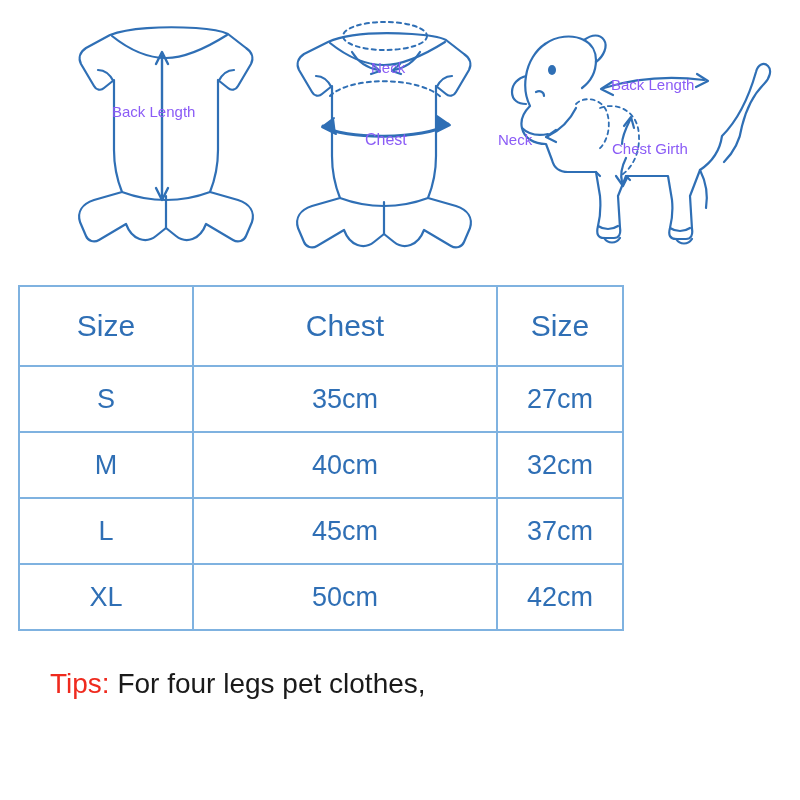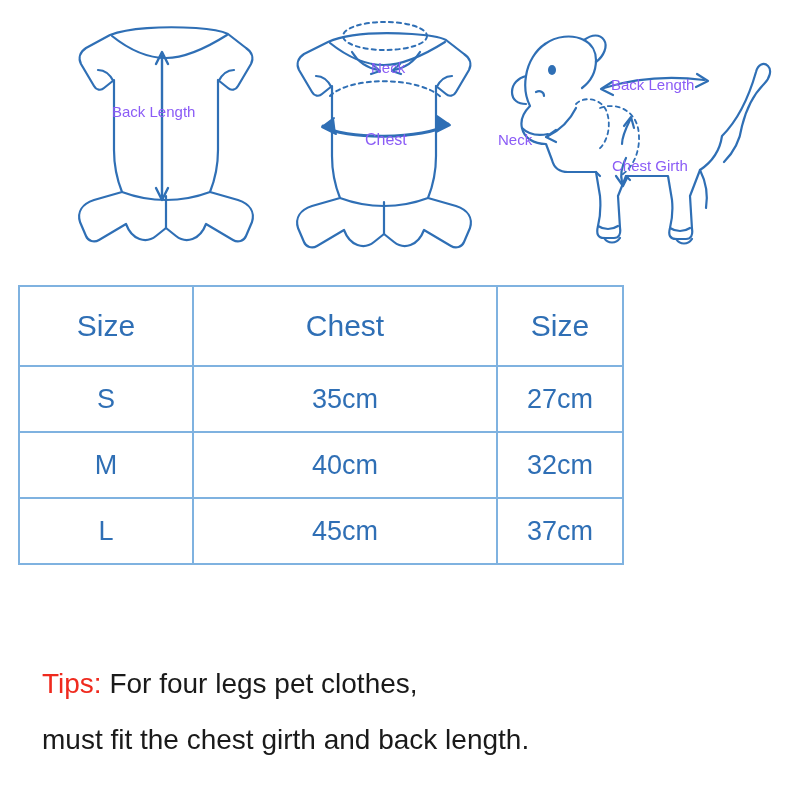--- a/index.html
+++ b/index.html
@@ -34,21 +34,21 @@
     font-family: "Liberation Sans", sans-serif;
     color: #8b5cf6;
     white-space: nowrap;
     font-weight: 400;
   }
   .anno-back-left   { left: 112px; top: 103px; font-size: 15px; }
   .anno-neck-mid    { left: 371px; top: 59px;  font-size: 15px; }
   .anno-chest-mid   { left: 365px; top: 131px; font-size: 16px; }
   .anno-back-right  { left: 611px; top: 76px;  font-size: 15px; }
   .anno-neck-right  { left: 498px; top: 131px; font-size: 15px; }
-  .anno-girth-right { left: 612px; top: 140px; font-size: 15px; margin-top: 17px; }
+  .anno-girth-right { left: 612px; top: 140px; font-size: 15px; }
 
   
   .table-wrap {
     position: absolute;
     left: 18px;
     top: 285px;
     width: 764px;
   }
   table.size-table {
     border-collapse: collapse;
@@ -76,21 +76,21 @@
     width: 170px;
   }
   table.size-table th.col-chest,
   table.size-table td.col-chest {
     width: 300px;
   }
 
   
   .tips {
     position: absolute;
-    left: 42px;
+    left: 50px;
     top: 662px;
     width: 740px;
   }
   .tips-line1 {
     font-size: 28px;
     color: #1a1a1a;
     line-height: 44px;
     font-family: "Liberation Sans", sans-serif;
   }
   .tips-label {
@@ -259,22 +259,26 @@
         <tr>
           <td class="col-size">M</td>
           <td class="col-chest">40cm</td>
           <td>32cm</td>
         </tr>
         <tr>
           <td class="col-size">L</td>
           <td class="col-chest">45cm</td>
           <td>37cm</td>
         </tr>
+        <tr>
+          <td class="col-size">XL</td>
+          <td class="col-chest">50cm</td>
+          <td>42cm</td>
+        </tr>
       </tbody>
     </table>
   </div>
 
   <div class="tips">
     <div class="tips-line1"><span class="tips-label">Tips:</span><span> For four legs pet clothes,</span></div>
-    <div class="tips-line2">must fit the chest girth and back length.</div>
   </div>
 
 </div>
 
 </body></html>

